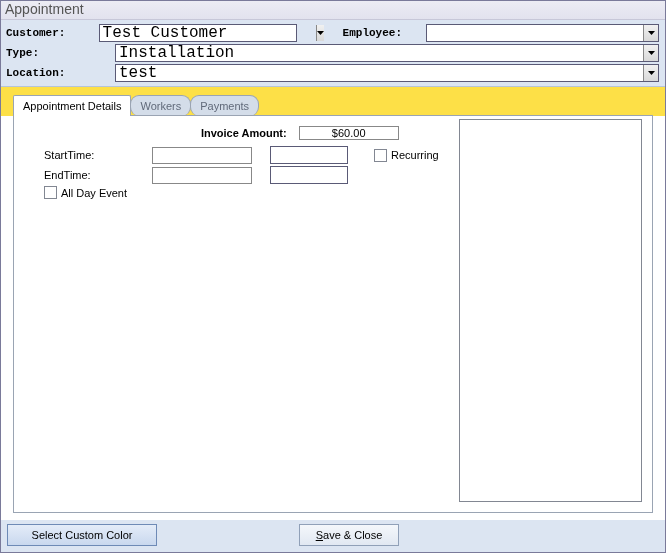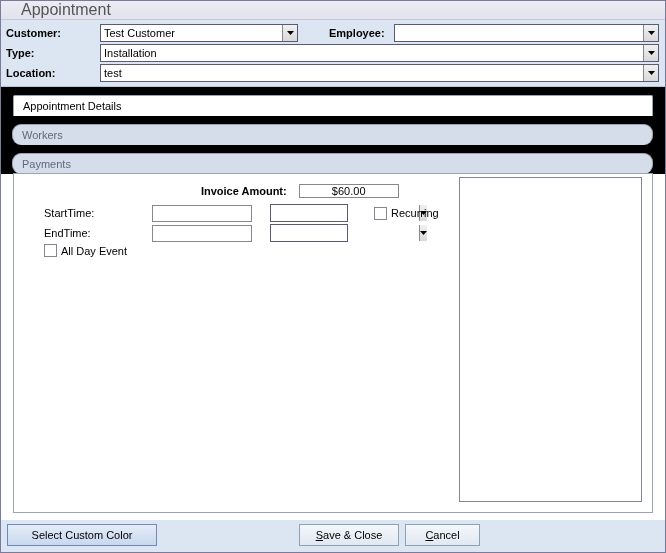--- a/index.html
+++ b/index.html
@@ -17,36 +17,37 @@
     width: 666px;
     height: 553px;
     border: 1px solid #7a7a9a;
     background: #fff;
     display: flex;
     flex-direction: column;
   }
   .titlebar {
     background: linear-gradient(#ececf4, #e2e2ee);
     color: #555;
-    font-size: 16px;
-    padding: 2px 4px 3px 20px;
+    font-size: 14px;
+    padding: 2px 4px 3px 4px;
     border-bottom: 1px solid #c7c7d8;
     line-height: 13px;
     text-align: left;
   }
   .header-area {
     background: #dce5f2;
     padding: 4px 6px 4px 4px;
     border-bottom: 1px solid #b5c4d9;
   }
   .header-row {
     display: flex;
     align-items: center;
     margin-bottom: 2px;
-    gap: 3px;
+    gap: 18px;
+    font-family: Liberation Mono, monospace;
   }
   .header-label {
     width: 92px;
     font-weight: bold;
     color: #000;
     padding-left: 1px;
   }
   .header-label-emp {
     font-weight: bold;
     color: #000;
@@ -58,40 +59,39 @@
     border: 1px solid #5a5a76;
     background: #fff;
     height: 18px;
   }
   .combo-input {
     flex: 1;
     border: none;
     background: transparent;
     padding: 0 3px;
     font-family: inherit;
-    font-size: 11px;
+    font-size: 16px;
     outline: none;
     height: 16px;
   }
   .combo-btn {
     width: 15px;
     background: linear-gradient(#f1f1f1, #d9d9d9);
     border-left: 1px solid #888;
     display: flex;
     align-items: center;
     justify-content: center;
     cursor: pointer;
   }
   .combo-btn svg { width: 7px; height: 4px; display:block;}
   .tab-strip {
-    background: #000000;
+    background: #fde047;
     padding: 8px 12px 0 12px;
     display: flex;
-    gap: 8px;
-    flex-direction: column;
+    gap: 0;
   }
   .tab {
     padding: 3px 9px 3px 9px;
     border: 1px solid #9aa4b3;
     border-bottom: none;
     line-height: 14px;
     cursor: pointer;
     position: relative;
   }
   .tab.active {
@@ -284,18 +284,15 @@
     </div>
     <div class="notes-area"></div>
   </div>
 
   <div class="footer">
     <button class="btn color">Select Custom Color</button>
     <div class="spacer" style="flex:0 0 130px"></div>
     <button class="btn" style="width:100px">
         <span><span class="underline-char">S</span><span>ave &amp; Close</span></span>
       </button>
-    <button class="btn" style="width:75px">
-        <span><span class="underline-char">C</span><span>ancel</span></span>
-      </button>
     <div class="spacer"></div>
   </div>
 </div>
 
 </body></html>

